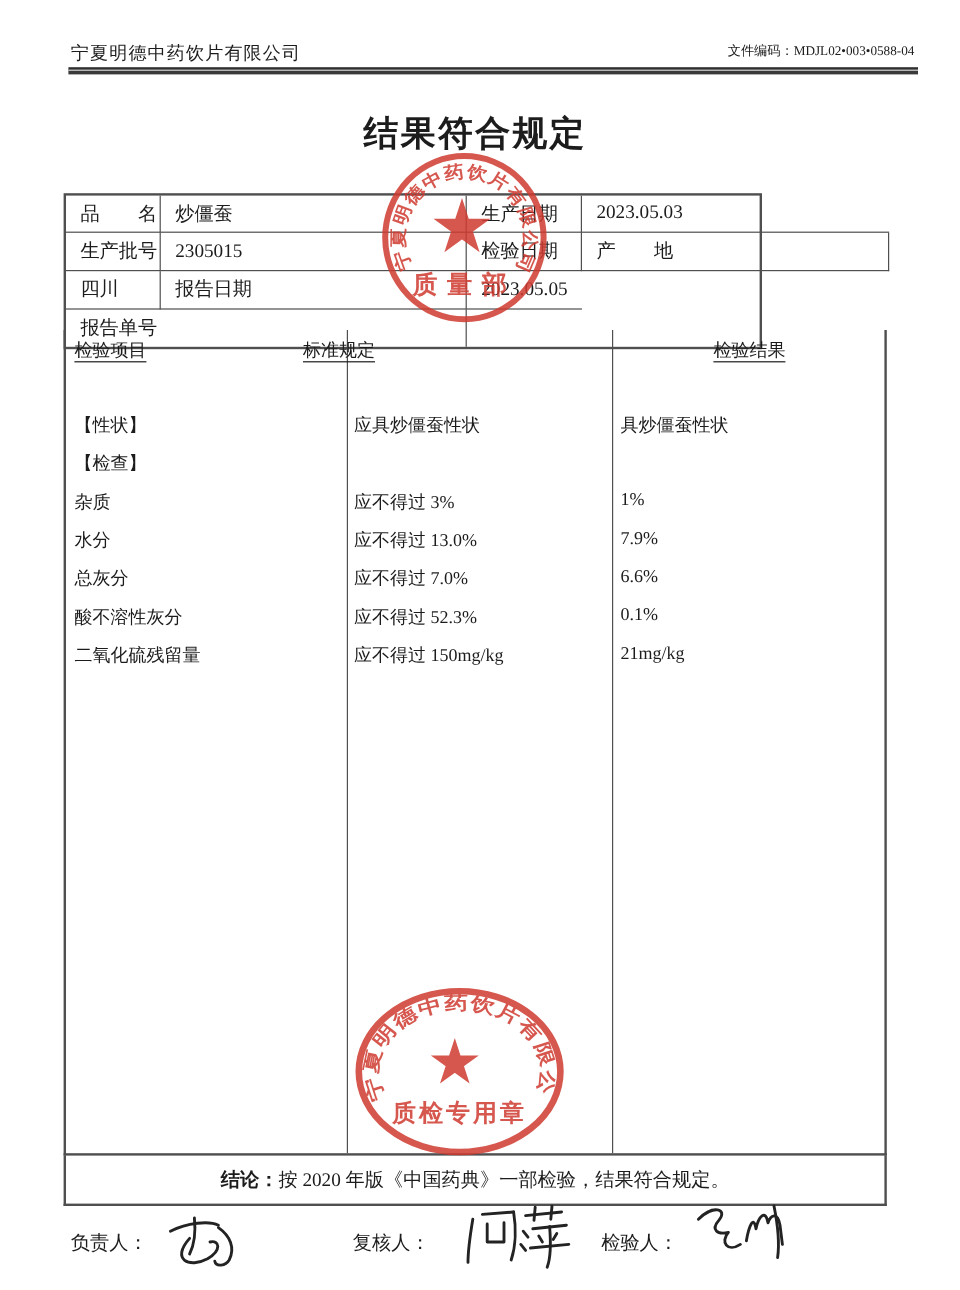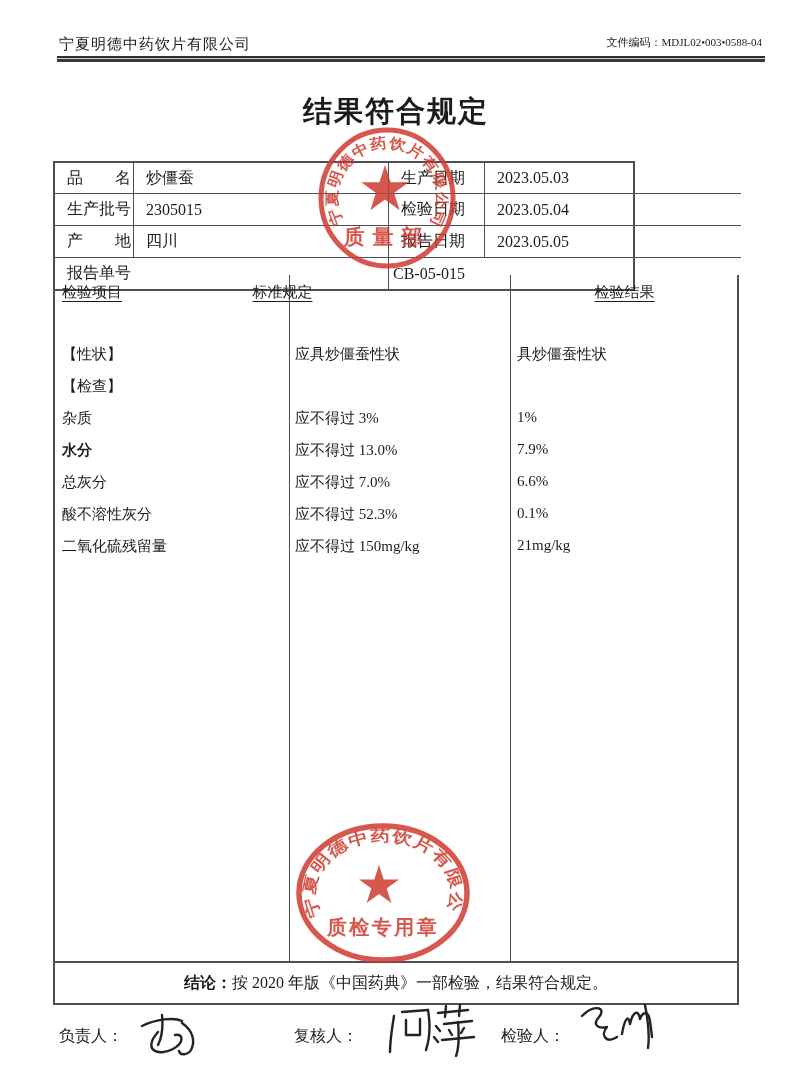--- a/index.html
+++ b/index.html
@@ -62,52 +62,50 @@
     </div>
   <div class="cell">炒僵蚕</div>
   <div class="cell">生产日期</div>
   <div class="cell lastcol">2023.05.03</div>
 
   <div class="cell">
       <span class="lbl">生产批号</span>
     </div>
   <div class="cell">2305015</div>
   <div class="cell">检验日期</div>
-  <div class="cell lastcol">2023.05.04</div>
 
   <div class="cell">
       <span class="lbl">产地</span>
     </div>
   <div class="cell">四川</div>
   <div class="cell">报告日期</div>
   <div class="cell lastcol">2023.05.05</div>
 
   <div class="cell lastrow" style="grid-column:1/3;">报告单号</div>
-  <div class="cell lastrow lastcol repno-val" style="grid-column:3/5;">CB-05-015</div>
 </div>
 
 <div class="abs tbl-main">
   <div class="col-div" style="left:234px;"></div>
   <div class="col-div" style="left:455px;"></div>
 
   <div class="line col-h" style="left:7px;top:8px;">检验项目</div>
   <div class="line col-h hd2" style="top:8px;">标准规定</div>
   <div class="line col-h hd3" style="top:8px;">检验结果</div>
 
   <div class="line" style="left:7px;top:70px;">【性状】</div>
   <div class="line c2" style="top:70px;">应具炒僵蚕性状</div>
   <div class="line c3" style="top:70px;">具炒僵蚕性状</div>
 
   <div class="line" style="left:7px;top:102px;text-align:right;">【检查】</div>
 
   <div class="line" style="left:7px;top:134px;">杂质</div>
   <div class="line c2" style="top:134px;">应不得过 3%</div>
   <div class="line c3" style="top:134px;">1%</div>
 
-  <div class="line" style="left:7px;top:166px;font-weight:bold;">水分</div>
+  <div class="line" style="left:7px;top:166px;">水分</div>
   <div class="line c2" style="top:166px;">应不得过 13.0%</div>
   <div class="line c3" style="top:166px;">7.9%</div>
 
   <div class="line" style="left:7px;top:198px;">总灰分</div>
   <div class="line c2" style="top:198px;">应不得过 7.0%</div>
   <div class="line c3" style="top:198px;">6.6%</div>
 
   <div class="line" style="left:7px;top:230px;">酸不溶性灰分</div>
   <div class="line c2" style="top:230px;">应不得过 52.3%</div>
   <div class="line c3" style="top:230px;">0.1%</div>

